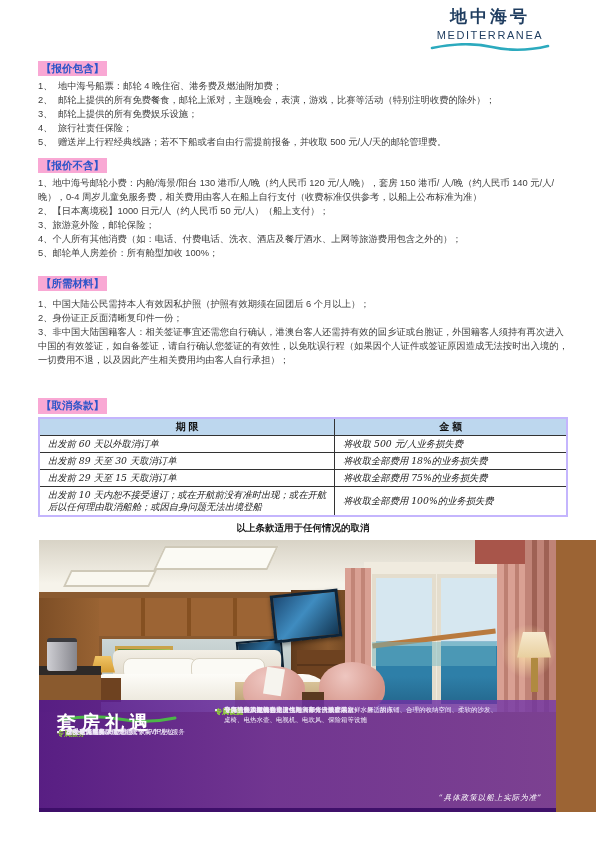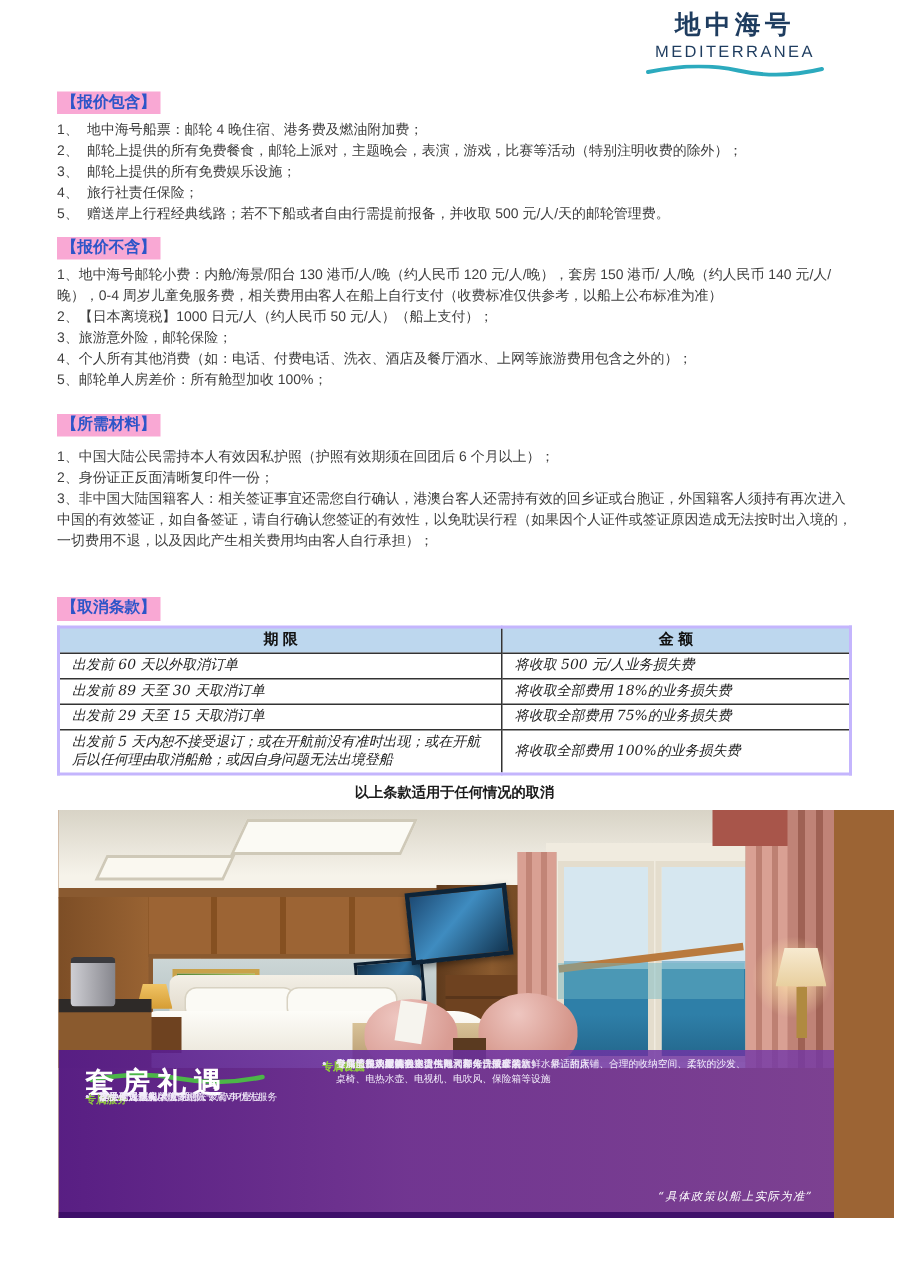--- a/index.html
+++ b/index.html
@@ -156,21 +156,21 @@
       </tr>
       <tr>
         <td>出发前 89 天至 30 天取消订单</td>
         <td>将收取全部费用 18%的业务损失费</td>
       </tr>
       <tr>
         <td>出发前 29 天至 15 天取消订单</td>
         <td>将收取全部费用 75%的业务损失费</td>
       </tr>
       <tr>
-        <td>出发前 5 天内恕不接受退订；或在开航前没有准时出现；或在开航后以任何理由取消船舱；或因自身问题无法出境登船</td>
+        <td>出发前 10 天内恕不接受退订；或在开航前没有准时出现；或在开航后以任何理由取消船舱；或因自身问题无法出境登船</td>
         <td>将收取全部费用 100%的业务损失费</td>
       </tr>
     </tbody>
       </table>
     <div class="caption">以上条款适用于任何情况的取消</div>
 
     
     <div class="photo">
       <div class="ceiling"></div>
       <div class="clight1"></div>

